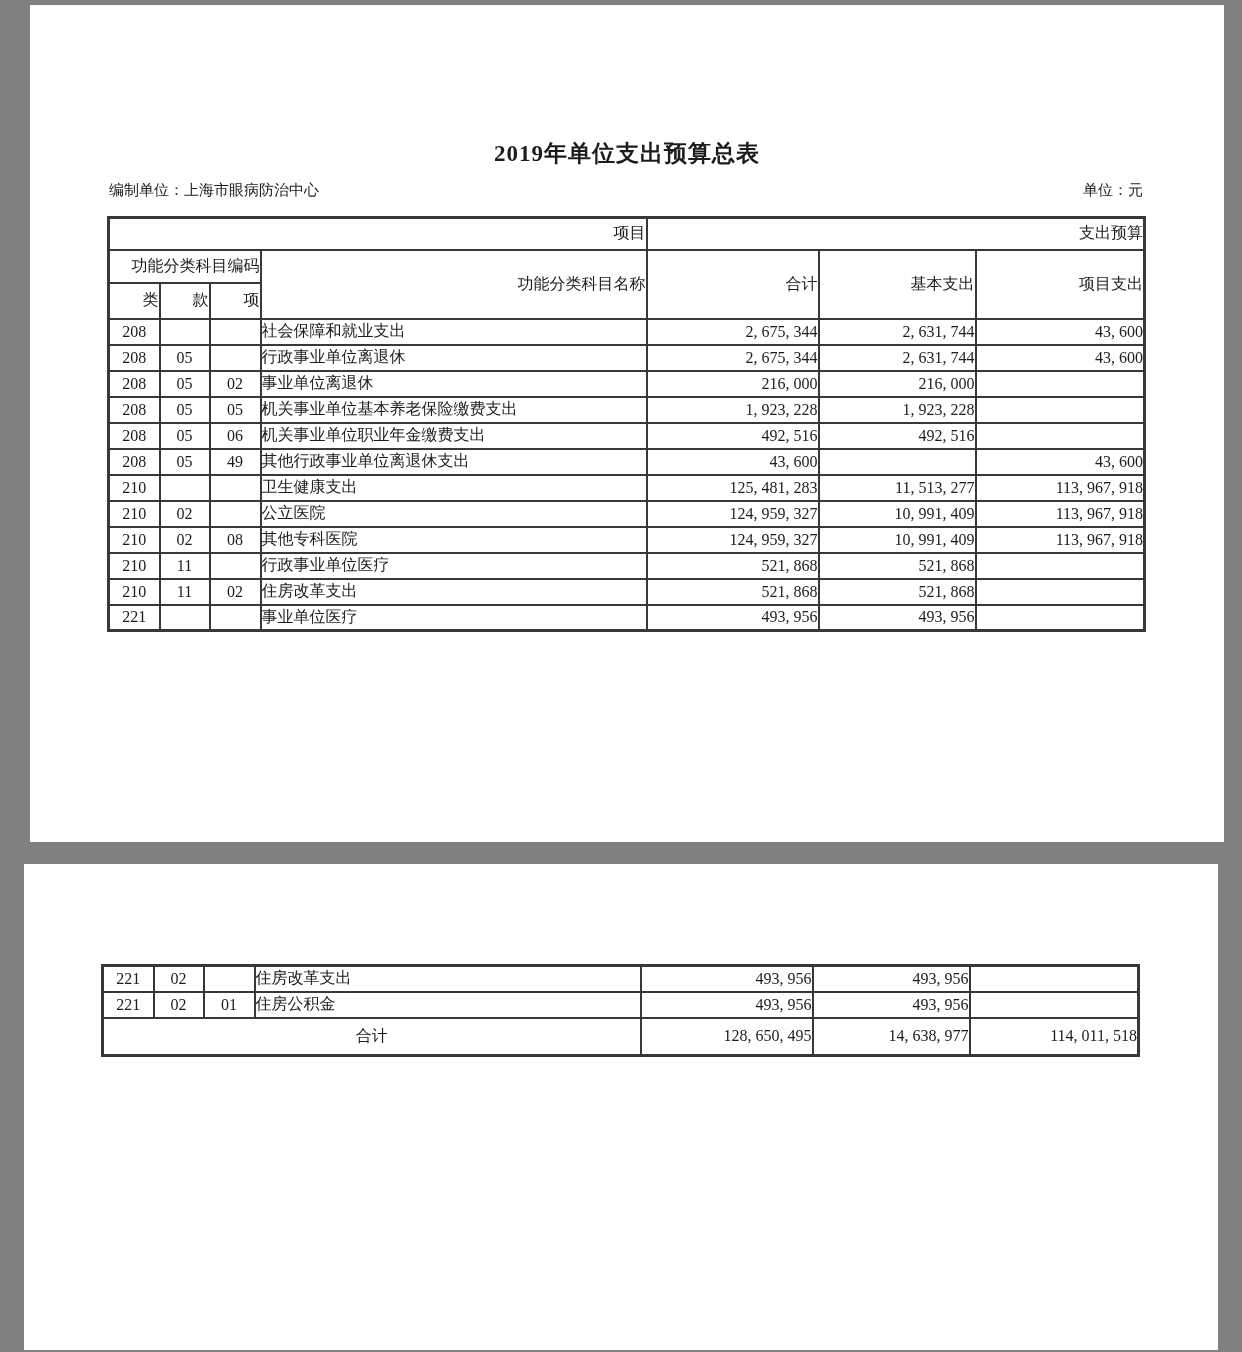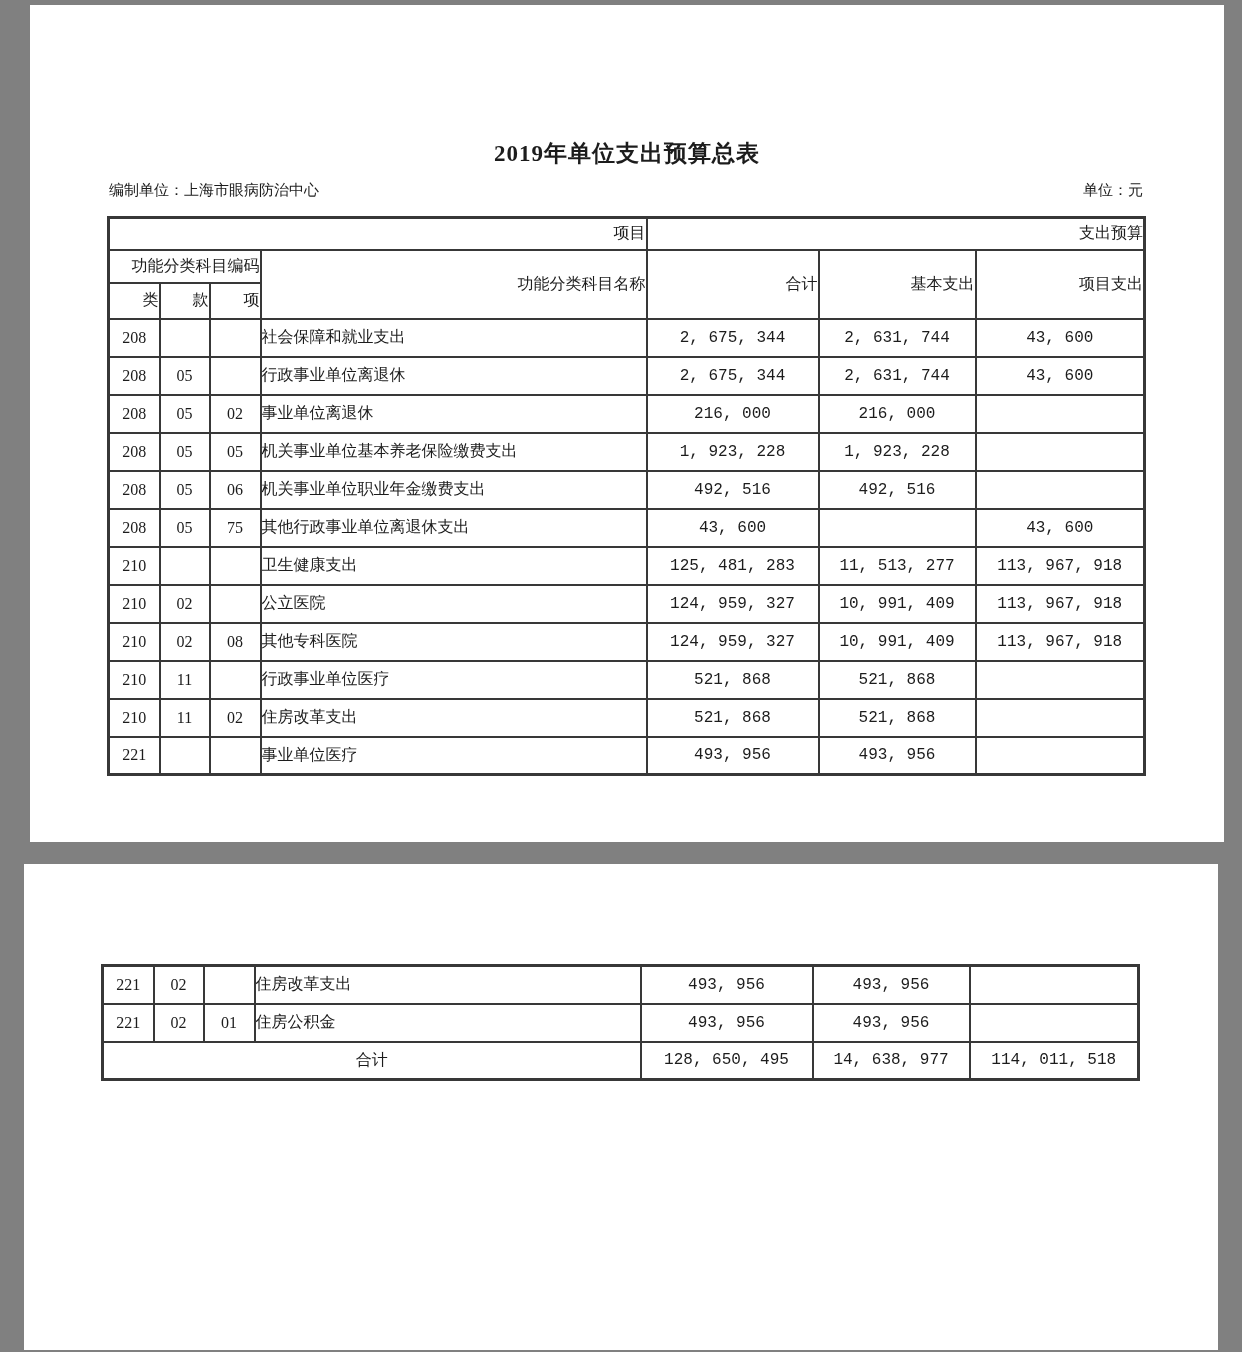--- a/index.html
+++ b/index.html
@@ -62,26 +62,26 @@
     font-weight: normal;
     font-size: 16px;
     white-space: nowrap;
     overflow: hidden;
     vertical-align: middle;
   }
   thead th { font-size: 15px; text-align: right; }
   tr.h-a { height: 32px; }
   tr.h-b { height: 33px; padding-left: 48px; }
   tr.h-c { height: 36px; }
-  tbody tr { height: 38px; }
+  tbody tr { height: 26px; }
   tr.total-row { height: 38px; }
 
   td.c { text-align: center; }
   td.n { text-align: left; padding-left: 8px; }
-  td.v { text-align: center; padding-right: 12px; font-family: Liberation Mono, monospace; }
+  td.v { text-align: right; padding-right: 12px; }
   td.t-label { text-align: center; font-size: 16px; }
 </style>
 </head>
 <body>
 
 <div class="page" id="page1">
   <div class="doc-title">2019年单位支出预算总表</div>
   <div class="meta-row">
     <span>编制单位：上海市眼病防治中心</span>
     <span>单位：元</span>
@@ -156,21 +156,21 @@
     <td class="c">05</td>
     <td class="c">06</td>
     <td class="n">机关事业单位职业年金缴费支出</td>
     <td class="v">492, 516</td>
     <td class="v">492, 516</td>
     <td class="v"></td>
   </tr>
         <tr>
     <td class="c">208</td>
     <td class="c">05</td>
-    <td class="c">75</td>
+    <td class="c">49</td>
     <td class="n">其他行政事业单位离退休支出</td>
     <td class="v">43, 600</td>
     <td class="v"></td>
     <td class="v">43, 600</td>
   </tr>
         <tr>
     <td class="c">210</td>
     <td class="c"></td>
     <td class="c"></td>
     <td class="n">卫生健康支出</td>

